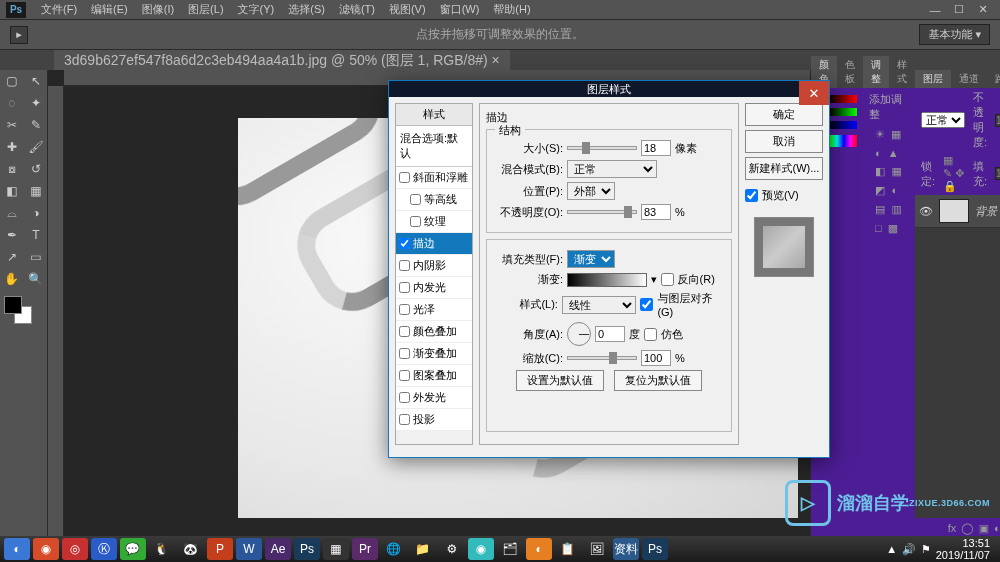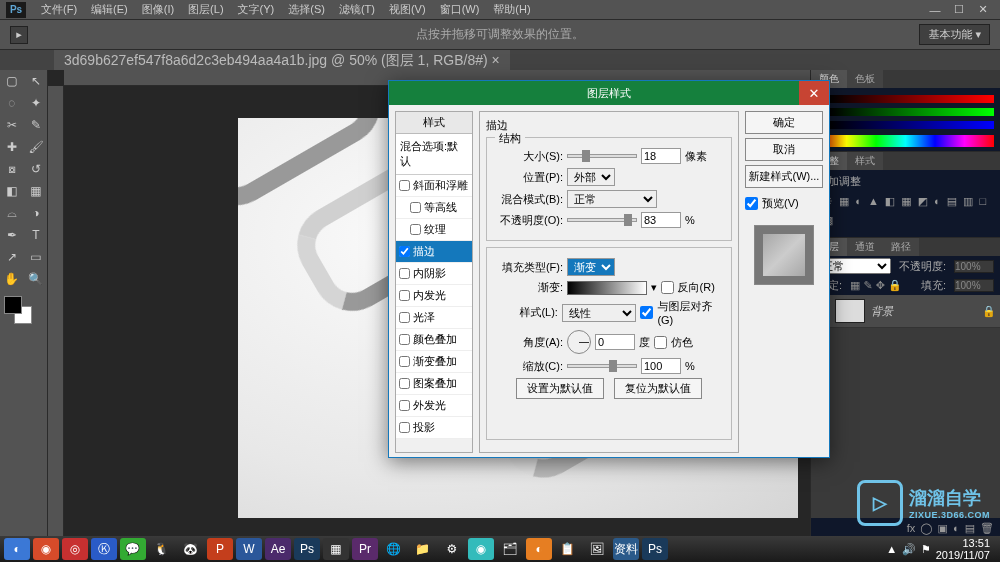--- a/index.html
+++ b/index.html
@@ -40,21 +40,21 @@
 .canvas { position: absolute; top: 48px; left: 190px; width: 560px; height: 400px; background: #fff; overflow: hidden; }
 .chain-img { width: 100%; height: 100%; background: radial-gradient(ellipse at 30% 30%, #fafafa, #e8e8e8 60%, #d5d5d5); position: relative; }
 .chain-link { position: absolute; border: 18px solid #bbb; border-radius: 40px; filter: blur(0.5px); }
 .c1 { top:-60px; left:-60px; width:200px; height:120px; transform: rotate(-30deg); border-color:#c5c5c5 #aaa #999 #d0d0d0; }
 .c2 { top:60px; left:60px; width:180px; height:110px; transform: rotate(-30deg); border-color:#d0d0d0 #aaa #999 #d5d5d5; }
 .c3 { top:170px; left:170px; width:160px; height:95px; transform: rotate(-30deg); border-color:#d5d5d5 #bbb #aaa #ddd; }
 .c4 { top:260px; left:260px; width:140px; height:85px; transform: rotate(-30deg); border-color:#dbdbdb #c5c5c5 #bbb #e5e5e5; }
 .statusbar { position: absolute; bottom: 0; left: 0; right: 0; height: 20px; background: #535353; display: flex; align-items: center; padding: 0 10px; color: #aaa; font-size: 10px; gap: 30px; }
 
 
-.right-panels { width: 190px; background: #0f172a; border-left: 1px solid #2a2a2a; display: flex; flex-direction: column; }
+.right-panels { width: 190px; background: #4c1d95; border-left: 1px solid #2a2a2a; display: flex; }
 .panel { border-bottom: 1px solid #2a2a2a; }
 .panel-tabs { display: flex; background: #383838; height: 18px; align-items: flex-end; }
 .panel-tab { padding: 2px 8px; color: #aaa; font-size: 10px; background: #434343; }
 .panel-tab.active { background: #535353; color: #ddd; }
 .panel-body { padding: 4px 6px; font-size: 10px; }
 .color-slider { display: flex; align-items: center; gap: 4px; margin: 1px 0; }
 .color-slider .bar { flex: 1; height: 8px; background: linear-gradient(to right, #000, #f00); }
 .color-slider.g .bar { background: linear-gradient(to right, #000, #0f0); }
 .color-slider.b .bar { background: linear-gradient(to right, #000, #00f); }
 .rainbow { height: 12px; margin-top:4px; background: linear-gradient(to right, red,yellow,lime,cyan,blue,magenta,red); }
@@ -64,57 +64,57 @@
 .layer-thumb { width: 30px; height: 24px; background: #ddd; border: 1px solid #222; }
 .layer-eye { width: 14px; color: #ddd; }
 .layer-footer { display:flex; justify-content:flex-end; gap:5px; padding:4px 6px; color:#999; font-size:10px; }
 .adj-row { display:flex; align-items:center; gap:8px; padding:2px 6px; color:#888; font-size:10px; }
 .adj-row input { width:40px; background:#3a3a3a; border:1px solid #222; color:#888; font-size:10px; }
 .lbl { color:#aaa; }
 .layer-icons span{ font-size:11px; }
 
 
 .dialog { position: absolute; top: 80px; left: 388px; width: 442px; height: 378px; background: #f0f0f0; border: 1px solid #1478bc; box-shadow: 0 4px 20px rgba(0,0,0,0.5); color: #000; }
-.dialog-title { background: #15803d; color: #fff; height: 24px; display: flex; align-items: center; justify-content: center; position: relative; font-size: 12px; }
+.dialog-title { background: #0f172a; color: #fff; height: 16px; display: flex; align-items: center; justify-content: center; position: relative; font-size: 12px; }
 .dialog-close { position: absolute; right: 0; top: 0; width: 30px; height: 24px; background: #c74433; color: #fff; display: flex; align-items: center; justify-content: center; font-size: 13px; }
 .dialog-body { display: flex; height: 354px; padding: 6px; gap: 6px; }
 .styles-col { width: 78px; display: flex; flex-direction: column; border: 1px solid #aaa; }
 .styles-head { background: #e8e8e8; padding: 3px 6px; text-align: center; border-bottom: 1px solid #bbb; }
 .styles-blend { padding: 5px 4px; border-bottom: 1px solid #ccc; background:#fff; }
 .style-item { display: flex; align-items: center; gap: 3px; padding: 3px 3px; background:#fff; border-bottom:1px solid #eee; }
 .style-item.selected { background: #1478bc; color: #fff; }
 .style-item input { margin: 0; width:11px; height:11px; }
 .center-col { flex: 1; border: 1px solid #aaa; padding: 6px; display: flex; flex-direction: column; }
 .fieldset { border: 1px solid #bbb; padding: 6px 8px 8px; margin-bottom: 6px; position:relative; }
 .fieldset .legend { position: absolute; top: -7px; left: 8px; background: #f0f0f0; padding: 0 4px; font-size: 11px; }
 .frow { display: flex; align-items: center; gap: 4px; margin: 4px 0; font-size:11px; }
 .frow label { width: 68px; text-align: right; }
 .slider { flex: 0 0 70px; height: 4px; background: #ddd; border: 1px solid #999; position: relative; }
 .slider .thumb { position: absolute; width: 8px; height: 12px; background: #888; top: -5px; }
-.frow input[type=text] { width: 40px; border: 1px solid #999; padding: 1px 2px; font-size: 11px; }
+.frow input[type=text] { width: 30px; border: 1px solid #999; padding: 1px 2px; font-size: 11px; }
 .frow select { border: 1px solid #999; font-size: 11px; padding: 0px 2px; height:18px; }
 .grad-prev { width: 80px; height: 14px; background: linear-gradient(to right, #000, #fff); border: 1px solid #666; }
 .angle-dial { width: 24px; height: 24px; border: 1px solid #888; border-radius: 50%; position: relative; }
 .angle-dial::after { content:''; position:absolute; left:50%; top:50%; width:10px; height:1px; background:#333; transform-origin:left; }
 .btn-row { display: flex; gap: 10px; justify-content: center; margin-top: 2px; }
 .ps-btn { background: #f5f5f5; border: 1px solid #888; padding: 2px 10px; font-size: 11px; }
 .right-col { width: 78px; display: flex; flex-direction: column; gap: 4px; }
 .right-col .ps-btn { width: 100%; padding: 3px 2px; }
 .preview-box { width: 60px; height: 60px; background: linear-gradient(135deg,#999,#ccc,#999); margin: 6px auto; border: 1px solid #888; box-shadow: inset 0 0 0 8px #777; }
 
 
 .taskbar { position: absolute; bottom: 0; left: 0; right: 0; height: 26px; background: linear-gradient(#3a3a3a,#1a1a1a); display: flex; align-items: center; padding: 0 4px; gap: 3px; }
 .task-icon { width: 26px; height: 22px; display:flex; align-items:center; justify-content:center; font-size:12px; color:#fff; border-radius:3px; }
 .tray { margin-left: auto; display: flex; align-items: center; gap: 5px; color: #fff; font-size: 10px; padding-right: 6px; }
 .tray .clock { text-align:right; line-height:1.1; }
 
 
 .watermark { position:absolute; right:10px; bottom:36px; display:flex; align-items:center; gap:6px; color:#6fc3e8; font-weight:bold; }
 .watermark .play { width:46px; height:46px; border:3px solid #6fc3e8; border-radius:8px; display:flex; align-items:center; justify-content:center; font-size:18px; }
-.watermark .txt { display:flex; flex-direction:column; }
+.watermark .txt { display:flex; flex-direction:row;align-items:center; }
 .watermark .cn { font-size:18px; color:#6fc3e8; }
 .watermark .url { font-size:9px; color:#6fc3e8; letter-spacing:0.5px; }
 </style>
 </head>
 <body>
 
 <div class="menubar">
   <div class="ps-logo">Ps</div>
   <span class="item">文件(F)</span>
   <span class="item">编辑(E)</span>
@@ -334,26 +334,26 @@
         <span class="legend">结构</span>
         <div class="frow">
           <label>大小(S):</label>
           <div class="slider">
               <div class="thumb" style="left:20%"></div>
             </div>
           <input type="text" value="18" style="">
           <span>像素</span>
         </div>
         <div class="frow">
+          <label>混合模式(B):</label>
+          <select style="width:90px"><option>正常</option></select>
+        </div>
+        <div class="frow">
           <label>位置(P):</label>
           <select><option>外部</option></select>
-        </div>
-        <div class="frow">
-          <label>混合模式(B):</label>
-          <select style="width:90px"><option>正常</option></select>
         </div>
         <div class="frow">
           <label>不透明度(O):</label>
           <div class="slider">
               <div class="thumb" style="left:83%"></div>
             </div>
           <input type="text" value="83" style="">
           <span>%</span>
         </div>
       </div>

